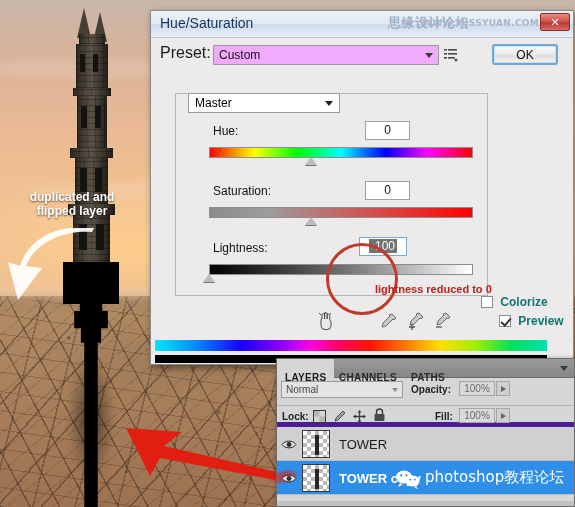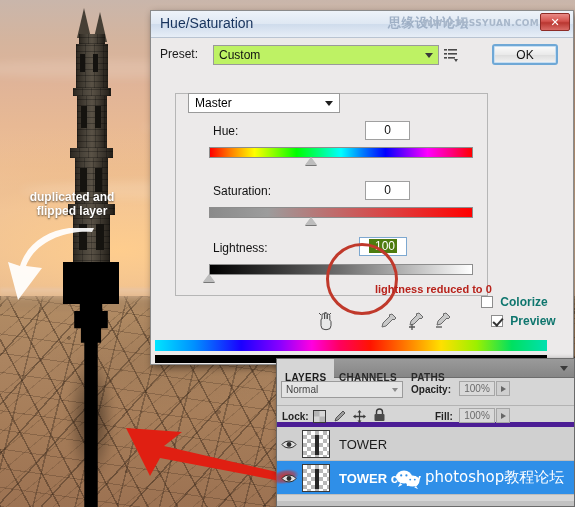--- a/index.html
+++ b/index.html
@@ -157,23 +157,23 @@
   .close-btn {
     position: absolute; right: 3px; top: 2px;
     width: 30px; height: 18px;
     background: linear-gradient(180deg, #e98a86 0%, #d3524d 45%, #b93731 55%, #d96b66 100%);
     border: 1px solid #8d2b26;
     border-radius: 2px;
     color: #fff; font-size: 11px; line-height: 16px; text-align: center;
   }
 
   .preset-row { position: absolute; left: 9px; top: 33px; }
-  .lbl { font-size: 12px; color: #1a1a1a; font-family: "Liberation Sans", sans-serif; }
+  .lbl { font-size: 16px; color: #1a1a1a; font-family: "Liberation Sans", sans-serif; }
   .combo {
-    background: #bef264; border: 1px solid #9a9a9a;
+    background: #f0abfc; border: 1px solid #9a9a9a;
     font-size: 12px; color: #111; padding: 2px 18px 2px 5px;
     position: relative; height: 20px; line-height: 15px;
   }
   .combo .car {
     position: absolute; right: 5px; top: 7px;
     width: 0;height:0;border-left:4px solid transparent;border-right:4px solid transparent;border-top:5px solid #3a3a3a;
   }
   .preset-menu-icon { position: absolute; left: 292px; top: 36px; width: 16px; height: 16px; }
 
   .btn {
@@ -194,21 +194,21 @@
     background: #fff; border: 1px solid #9a9a9a;
     font-size: 12px; padding: 2px 18px 2px 6px; line-height: 15px;
   }
   .slider-label { font-size: 12px; color: #111; }
   .numbox {
     position: absolute; width: 45px; height: 19px;
     background: #fff; border: 1px solid #a0a0a0;
     font-size: 12px; text-align: center; line-height: 17px; color:#111;
   }
   .numbox.sel { color: #ffffff; }
-  .numbox.sel .hl { background: #4d7c0f; color:#fff; padding: 0 2px; }
+  .numbox.sel .hl { background: #737373; color:#fff; padding: 0 2px; }
   .track { position: absolute; height: 11px; border: 1px solid #8d8d8d; }
   .track.hue {
     background: linear-gradient(90deg,#f00 0%,#ff8000 8%,#ffff00 17%,#80ff00 25%,#00ff00 33%,#00ff80 42%,#00ffff 50%,#0080ff 58%,#0000ff 67%,#8000ff 75%,#ff00ff 83%,#ff0080 92%,#f00 100%);
   }
   .track.sat { background: linear-gradient(90deg,#8a8a8a 0%,#9c9c9c 22%,#c06a6a 48%,#e03b3b 72%,#ff0000 100%); }
   .track.light { background: linear-gradient(90deg,#000000 0%,#2a2a2a 20%,#6e6e6e 50%,#bfbfbf 78%,#ffffff 100%); }
   .thumb {
     position: absolute; width: 0; height: 0;
     border-left: 6px solid transparent; border-right: 6px solid transparent;
     border-bottom: 8px solid #bdbdbd;
@@ -473,21 +473,21 @@
       <svg width="20" height="20" viewBox="0 0 20 20">
         <path d="M13 2 l4 4 l-2 2 l-1-1 l-6 6 l-4 1 l1-4 l6-6 l-1-1 z" fill="#c9c9c9" stroke="#6a6a6a" stroke-width="1"></path>
         <path d="M3 16 h6" stroke="#555" stroke-width="1.3"></path>
       </svg>
     </div>
 
     <div class="chk-row" style="left:330px;top:284px;">
       <span class="chkbox"></span>
       <span>Colorize</span>
     </div>
-    <div class="chk-row" style="left:340px;top:303px;text-align:center;">
+    <div class="chk-row" style="left:348px;top:303px;text-align:center;">
       <span class="chkbox on"></span>
       <span>Preview</span>
     </div>
 
     <div class="spectrum-top"></div>
     <div class="spectrum-bot"></div>
   </div>
 
   <div id="layers">
     <div class="lp-tabs">

